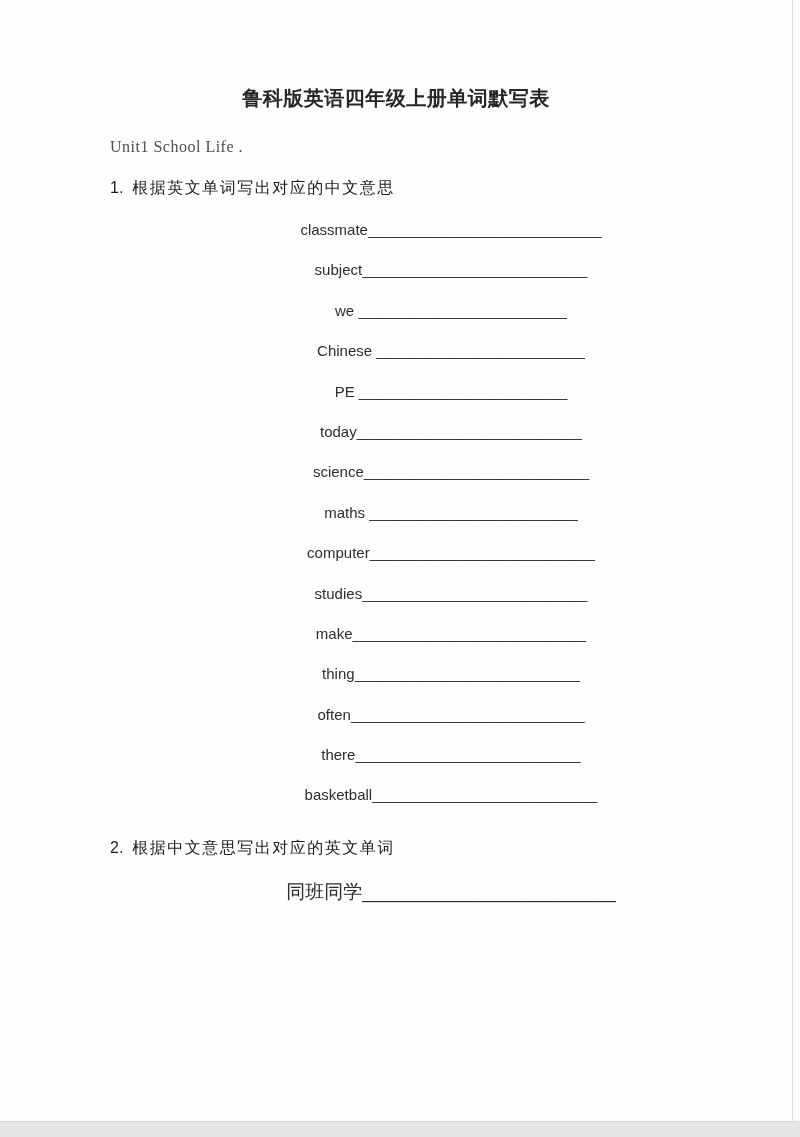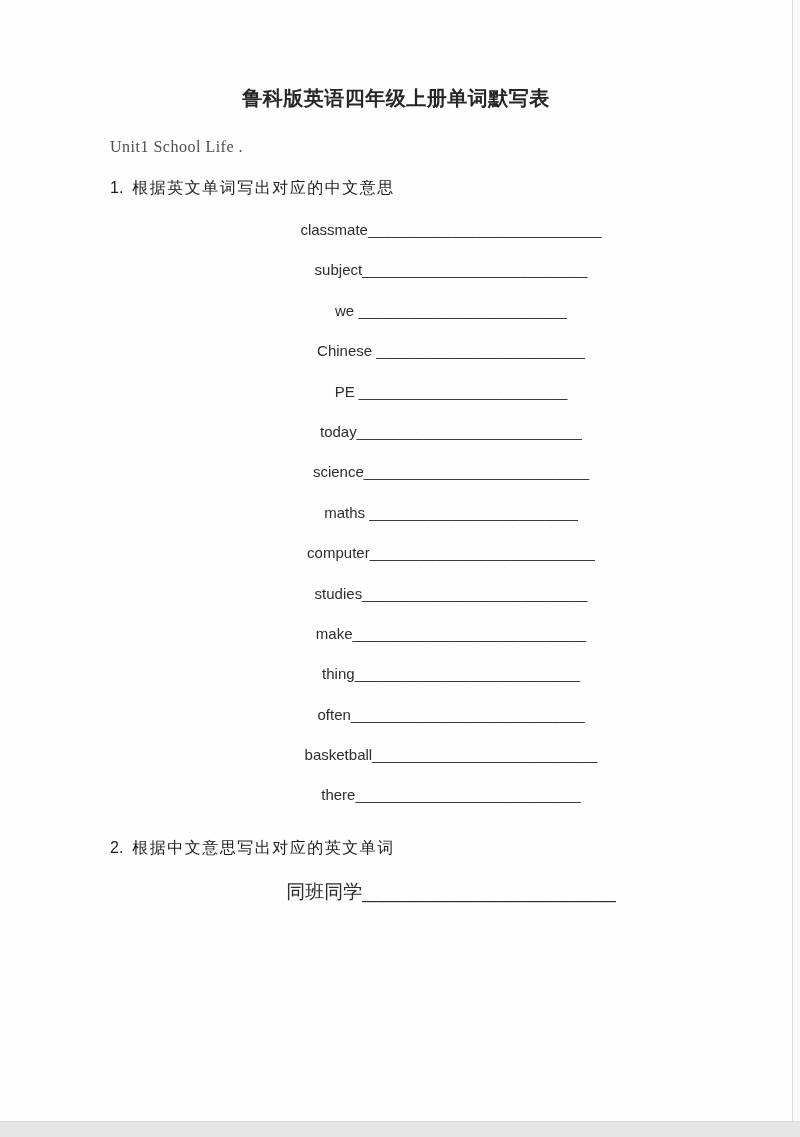--- a/index.html
+++ b/index.html
@@ -94,22 +94,22 @@
         <div class="row" style=""><span class="word">Chinese</span><span class="blank"> _________________________</span></div>
         <div class="row" style=""><span class="word">PE</span><span class="blank"> _________________________</span></div>
         <div class="row" style=""><span class="word">today</span><span class="blank">___________________________</span></div>
         <div class="row" style=""><span class="word">science</span><span class="blank">___________________________</span></div>
         <div class="row" style=""><span class="word">maths</span><span class="blank"> _________________________</span></div>
         <div class="row" style=""><span class="word">computer</span><span class="blank">___________________________</span></div>
         <div class="row" style=""><span class="word">studies</span><span class="blank">___________________________</span></div>
         <div class="row" style=""><span class="word">make</span><span class="blank">____________________________</span></div>
         <div class="row" style=""><span class="word">thing</span><span class="blank">___________________________</span></div>
         <div class="row" style=""><span class="word">often</span><span class="blank">____________________________</span></div>
+        <div class="row" style=""><span class="word">there</span><span class="blank">___________________________</span></div>
         <div class="row" style=""><span class="word">basketball</span><span class="blank">___________________________</span></div>
-        <div class="row" style=""><span class="word">there</span><span class="blank">___________________________</span></div>
       </div>
 
     <div class="sec-heading sec2"><span class="sec-num">2.</span><span>根据中文意思写出对应的英文单词</span></div>
 
     <div id="rows2" class="rows rows-cn">
 
     <div class="row" style=""><span class="word">同班同学</span><span class="blank">________________________</span></div>
       </div>
   </div>
 </div>

